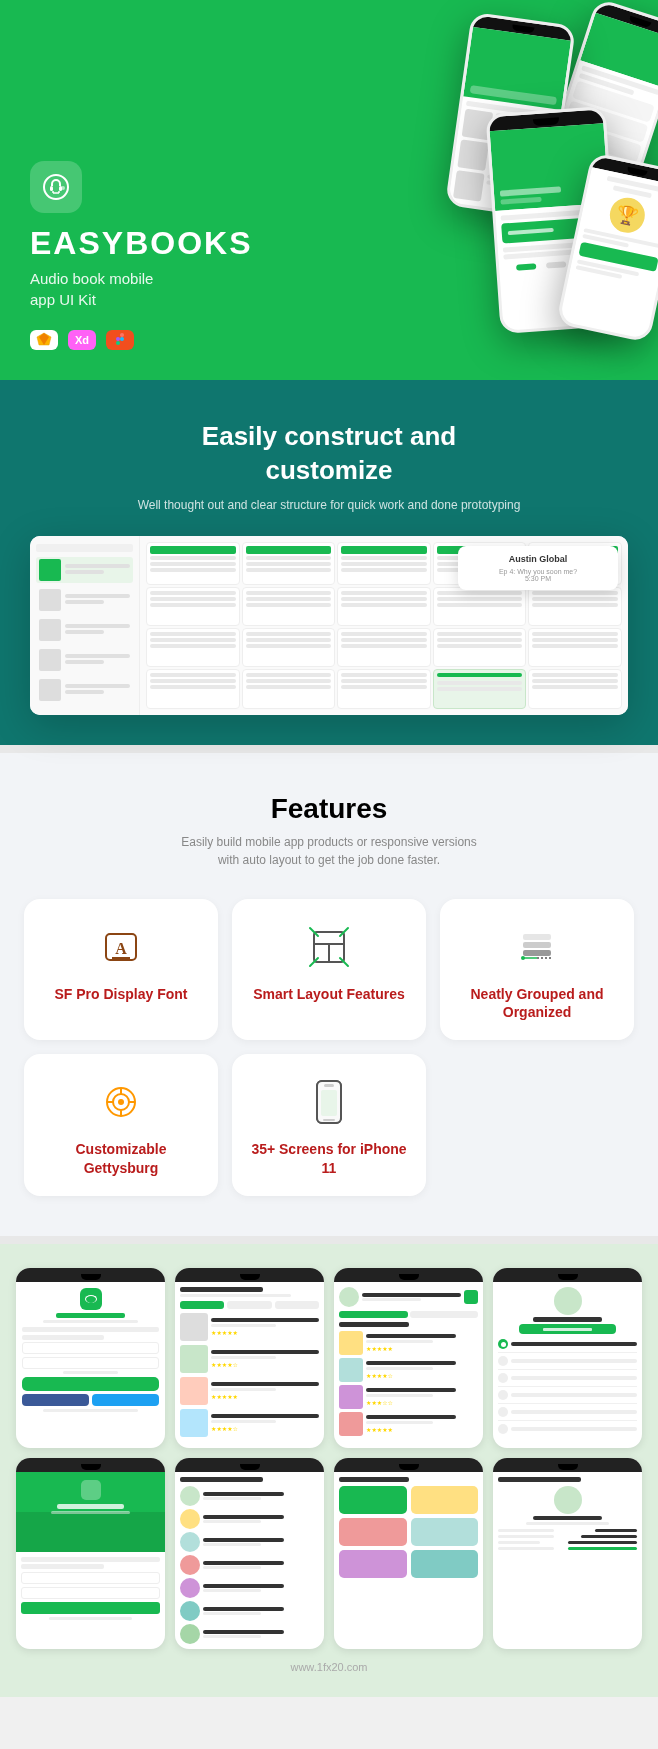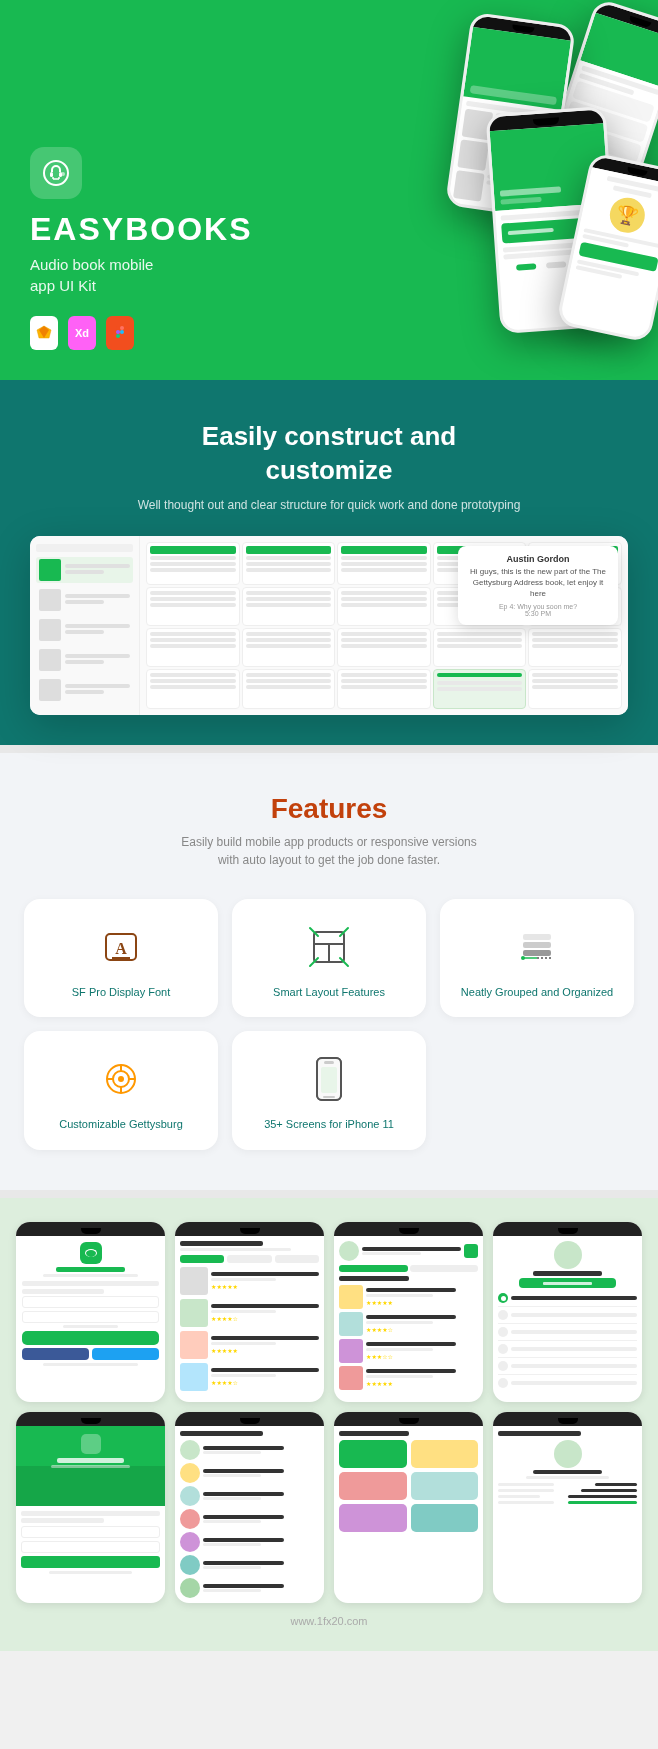--- a/index.html
+++ b/index.html
@@ -50,21 +50,21 @@
     .hero-subtitle {
       font-size: 15px;
       color: rgba(255,255,255,0.9);
       line-height: 1.4;
       margin-bottom: 20px;
     }
     .hero-tools {
       display: flex; gap: 10px; align-items: center;
     }
     .tool-icon {
-      width: 28px; height: 34px;
+      width: 28px; height: 20px;
       border-radius: 6px;
       display: flex; align-items: center; justify-content: center;
       font-size: 14px;
     }
     .tool-sketch { background: #fff; }
     .tool-xd { background: #ff61f6; }
     .tool-figma { background: #f24e1e; }
 
     
     .construct-section {
@@ -148,21 +148,21 @@
 
     
     .features-section {
       background: #f2f4f7;
       padding: 40px 24px 40px;
     }
     .features-title {
       text-align: center;
       font-size: 28px;
       font-weight: 700;
-      color: #c2410c;
+      color: #000000;
       margin-bottom: 8px;
     }
     .features-subtitle {
       text-align: center;
       font-size: 12px;
       color: #888;
       margin-bottom: 30px;
       line-height: 1.5;
     }
     .features-grid {
@@ -179,23 +179,23 @@
       align-items: center;
       text-align: center;
       box-shadow: 0 2px 8px rgba(0,0,0,0.05);
     }
     .feature-icon-wrap {
       width: 52px; height: 52px;
       display: flex; align-items: center; justify-content: center;
       margin-bottom: 12px;
     }
     .feature-label {
-      font-size: 11px;
-      font-weight: 400;
-      color: #0f766e;
+      font-size: 14px;
+      font-weight: 700;
+      color: #b91c1c;
       line-height: 1.35;
     }
 
     
     .screens-section {
       background: #ddeedd;
       padding: 24px 16px;
     }
     .screens-grid {
       display: grid;
@@ -529,22 +529,21 @@
           <div class="ss-cell-line"></div>
         </div>
       <div class="ss-cell">
           <div class="ss-cell-line"></div>
           <div class="ss-cell-line"></div>
           <div class="ss-cell-line"></div>
         </div>
     </div>
 
     <div class="chat-bubble">
-      <div class="chat-name">Austin Gordon</div>
-      <div class="chat-text">Hi guys, this is the new part of the The Gettysburg Address book, let enjoy it here</div>
+      <div class="chat-name">Austin Global</div>
       <div class="chat-meta">
         <span>Ep 4: Why you soon me?</span><br>
         <span>5:30 PM</span>
       </div>
     </div>
   </div>
 </section>
 
 <div class="divider"></div>
 

